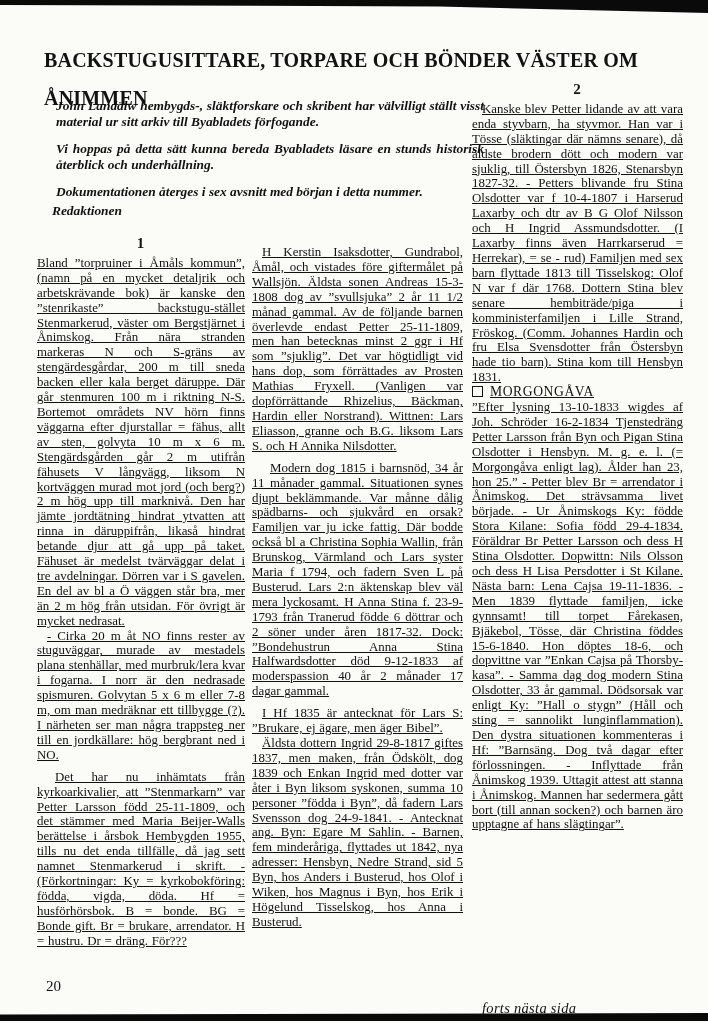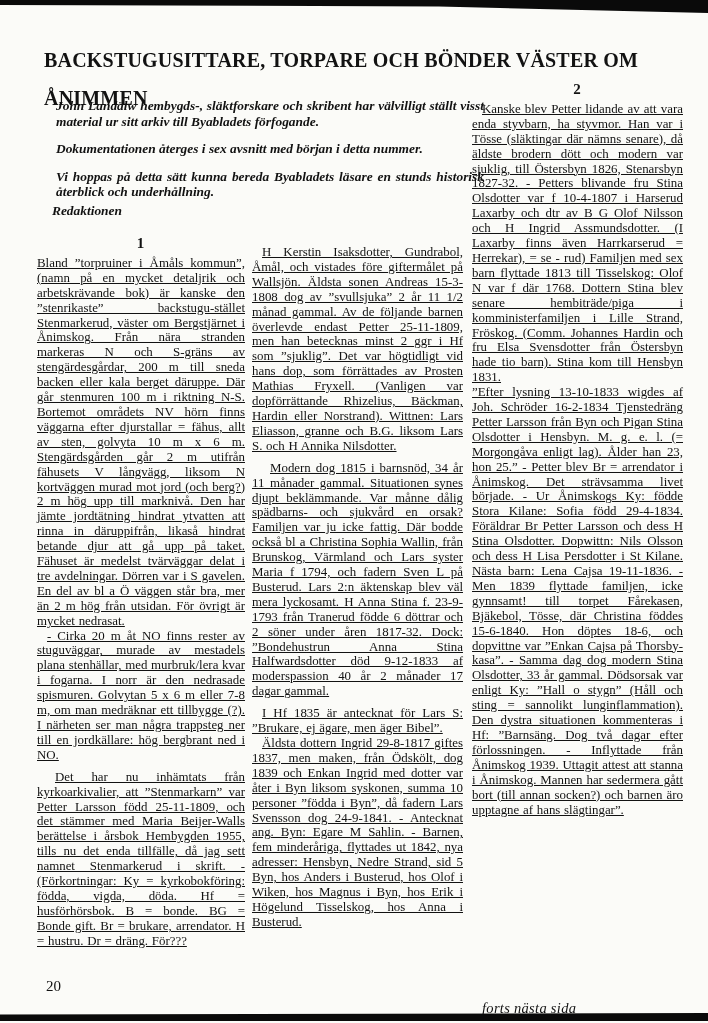--- a/index.html
+++ b/index.html
@@ -75,22 +75,22 @@
 </style>
 </head>
 <body>
 
 <div class="scan-bar-top"></div>
 
 <h1 class="page-title">BACKSTUGUSITTARE, TORPARE OCH BÖNDER VÄSTER OM ÅNIMMEN</h1>
 
 <div class="intro">
   <p>John Landälw hembygds-, släktforskare och skribent har välvilligt ställt visst material ur sitt arkiv till Byabladets förfogande.</p>
+  <p>Vi hoppas på detta sätt kunna bereda Byabladets läsare en stunds historisk återblick och underhållning.</p>
   <p>Dokumentationen återges i sex avsnitt med början i detta nummer.</p>
-  <p>Vi hoppas på detta sätt kunna bereda Byabladets läsare en stunds historisk återblick och underhållning.</p>
 </div>
 
 <div class="signature">Redaktionen</div>
 
 <div class="col col-1">
   <div class="section-heading">1</div>
   <p>Bland ”torpruiner i Åmåls kommun”, (namn på en mycket detaljrik och arbetskrävande bok) är kanske den ”stenrikaste” backstugu-stället Stenmarkerud, väster om Bergstjärnet i Ånimskog. Från nära stranden markeras N och S-gräns av stengärdesgårdar, 200 m till sneda backen eller kala berget däruppe. Där går stenmuren 100 m i riktning N-S. Bortemot områdets NV hörn finns väggarna efter djurstallar = fähus, allt av sten, golvyta 10 m x 6 m. Stengärdsgården går 2 m utifrån fähusets V långvägg, liksom N kortväggen murad mot jord (och berg?) 2 m hög upp till marknivå. Den har jämte jordtätning hindrat ytvatten att rinna in däruppifrån, likaså hindrat betande djur att gå upp på taket. Fähuset är medelst tvärväggar delat i tre avdelningar. Dörren var i S gavelen. En del av bl a Ö väggen står bra, mer än 2 m hög från utsidan. För övrigt är mycket nedrasat.</p>
   <p class="ind1">- Cirka 20 m åt NO finns rester av stuguväggar, murade av mestadels plana stenhällar, med murbruk/lera kvar i fogarna. I norr är den nedrasade spismuren. Golvytan 5 x 6 m eller 7-8 m, om man medräknar ett tillbygge (?). I närheten ser man några trappsteg ner till en jordkällare: hög bergbrant ned i NO.</p>
   <p class="ind2 gap">Det har nu inhämtats från kyrkoarkivalier, att ”Stenmarkarn” var Petter Larsson född 25-11-1809, och det stämmer med Maria Beijer-Walls berättelse i årsbok Hembygden 1955, tills nu det enda tillfälle, då jag sett namnet Stenmarkerud i skrift. - (Förkortningar: Ky = kyrkobokföring: födda, vigda, döda. Hf = husförhörsbok. B = bonde. BG = Bonde gift. Br = brukare, arrendator. H = hustru. Dr = dräng. För???</p>
 </div>
@@ -98,20 +98,21 @@
 <div class="col col-2">
   <p class="ind1">H Kerstin Isaksdotter, Gundrabol, Åmål, och vistades före giftermålet på Wallsjön. Äldsta sonen Andreas 15-3-1808 dog av ”svullsjuka” 2 år 11 1/2 månad gammal. Av de följande barnen överlevde endast Petter 25-11-1809, men han betecknas minst 2 ggr i Hf som ”sjuklig”. Det var högtidligt vid hans dop, som förrättades av Prosten Mathias Fryxell. (Vanligen var dopförrättande Rhizelius, Bäckman, Hardin eller Norstrand). Wittnen: Lars Eliasson, granne och B.G. liksom Lars S. och H Annika Nilsdotter.</p>
   <p class="ind2 gap">Modern dog 1815 i barnsnöd, 34 år 11 månader gammal. Situationen synes djupt beklämmande. Var månne dålig spädbarns- och sjukvård en orsak? Familjen var ju icke fattig. Där bodde också bl a Christina Sophia Wallin, från Brunskog, Värmland och Lars syster Maria f 1794, och fadern Sven L på Busterud. Lars 2:n äktenskap blev väl mera lyckosamt. H Anna Stina f. 23-9-1793 från Tranerud födde 6 döttrar och 2 söner under åren 1817-32. Dock: ”Bondehustrun Anna Stina Halfwardsdotter död 9-12-1833 af moderspassion 40 år 2 månader 17 dagar gammal.</p>
   <p class="ind1 gap">I Hf 1835 är antecknat för Lars S: ”Brukare, ej ägare, men äger Bibel”.</p>
   <p class="ind1">Äldsta dottern Ingrid 29-8-1817 giftes 1837, men maken, från Ödskölt, dog 1839 och Enkan Ingrid med dotter var åter i Byn liksom syskonen, summa 10 personer ”födda i Byn”, då fadern Lars Svensson dog 24-9-1841. - Antecknat ang. Byn: Egare M Sahlin. - Barnen, fem minderåriga, flyttades ut 1842, nya adresser: Hensbyn, Nedre Strand, sid 5 Byn, hos Anders i Busterud, hos Olof i Wiken, hos Magnus i Byn, hos Erik i Högelund Tisselskog, hos Anna i Busterud.</p>
 </div>
 
 <div class="col col-3">
   <div class="section-heading">2</div>
   <p class="ind1">Kanske blev Petter lidande av att vara enda styvbarn, ha styvmor. Han var i Tösse (släktingar där nämns senare), då äldste brodern dött och modern var sjuklig, till Östersbyn 1826, Stenarsbyn 1827-32. - Petters blivande fru Stina Olsdotter var f 10-4-1807 i Harserud Laxarby och dtr av B G Olof Nilsson och H Ingrid Assmundsdotter. (I Laxarby finns även Harrkarserud = Herrekar), = se - rud) Familjen med sex barn flyttade 1813 till Tisselskog: Olof N var f där 1768. Dottern Stina blev senare hembiträde/piga i komministerfamiljen i Lille Strand, Fröskog. (Comm. Johannes Hardin och fru Elsa Svensdotter från Östersbyn hade tio barn). Stina kom till Hensbyn 1831.</p>
+  <p class="subheading"><span class="square-glyph"></span><span>MORGONGÅVA</span></p>
   <p>”Efter lysning 13-10-1833 wigdes af Joh. Schröder 16-2-1834 Tjenstedräng Petter Larsson från Byn och Pigan Stina Olsdotter i Hensbyn. M. g. e. l. (= Morgongåva enligt lag). Ålder han 23, hon 25.” - Petter blev Br = arrendator i Ånimskog. Det strävsamma livet började. - Ur Ånimskogs Ky: födde Stora Kilane: Sofia född 29-4-1834. Föräldrar Br Petter Larsson och dess H Stina Olsdotter. Dopwittn: Nils Olsson och dess H Lisa Persdotter i St Kilane. Nästa barn: Lena Cajsa 19-11-1836. - Men 1839 flyttade familjen, icke gynnsamt! till torpet Fårekasen, Bjäkebol, Tösse, där Christina föddes 15-6-1840. Hon döptes 18-6, och dopvittne var ”Enkan Cajsa på Thorsby-kasa”. - Samma dag dog modern Stina Olsdotter, 33 år gammal. Dödsorsak var enligt Ky: ”Hall o stygn” (Håll och sting = sannolikt lunginflammation). Den dystra situationen kommenteras i Hf: ”Barnsäng. Dog två dagar efter förlossningen. - Inflyttade från Ånimskog 1939. Uttagit attest att stanna i Ånimskog. Mannen har sedermera gått bort (till annan socken?) och barnen äro upptagne af hans slägtingar”.</p>
 </div>
 
 <div class="forts">forts nästa sida</div>
 
 <div class="pagenum">20</div>
 
 <div class="scan-bar-bottom"></div>
 
 </body></html>

